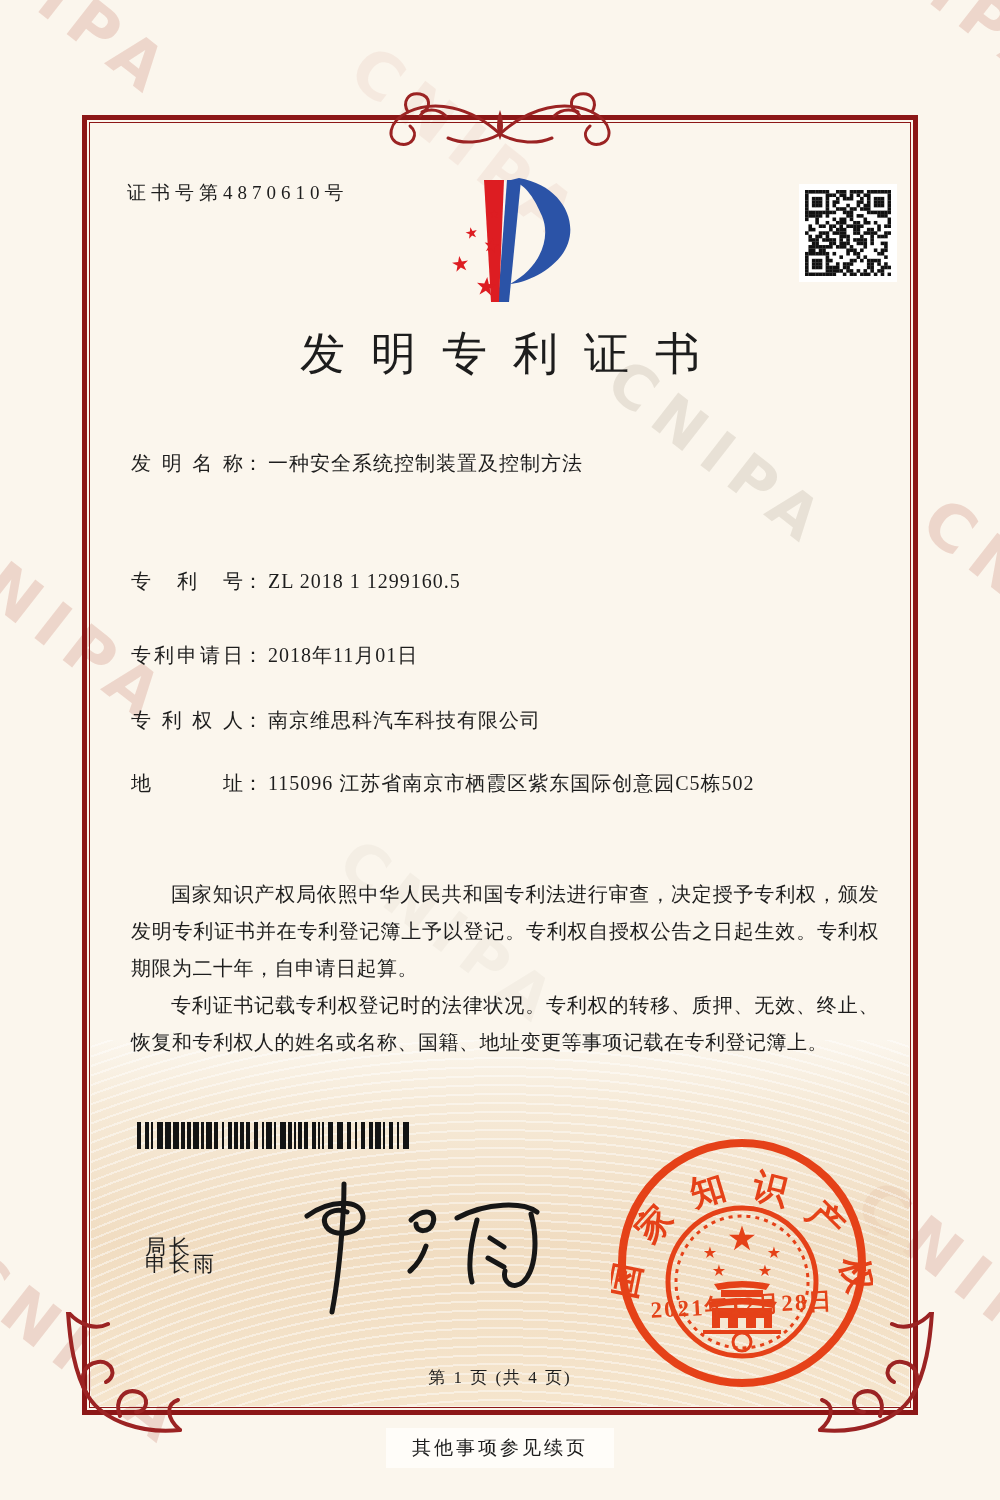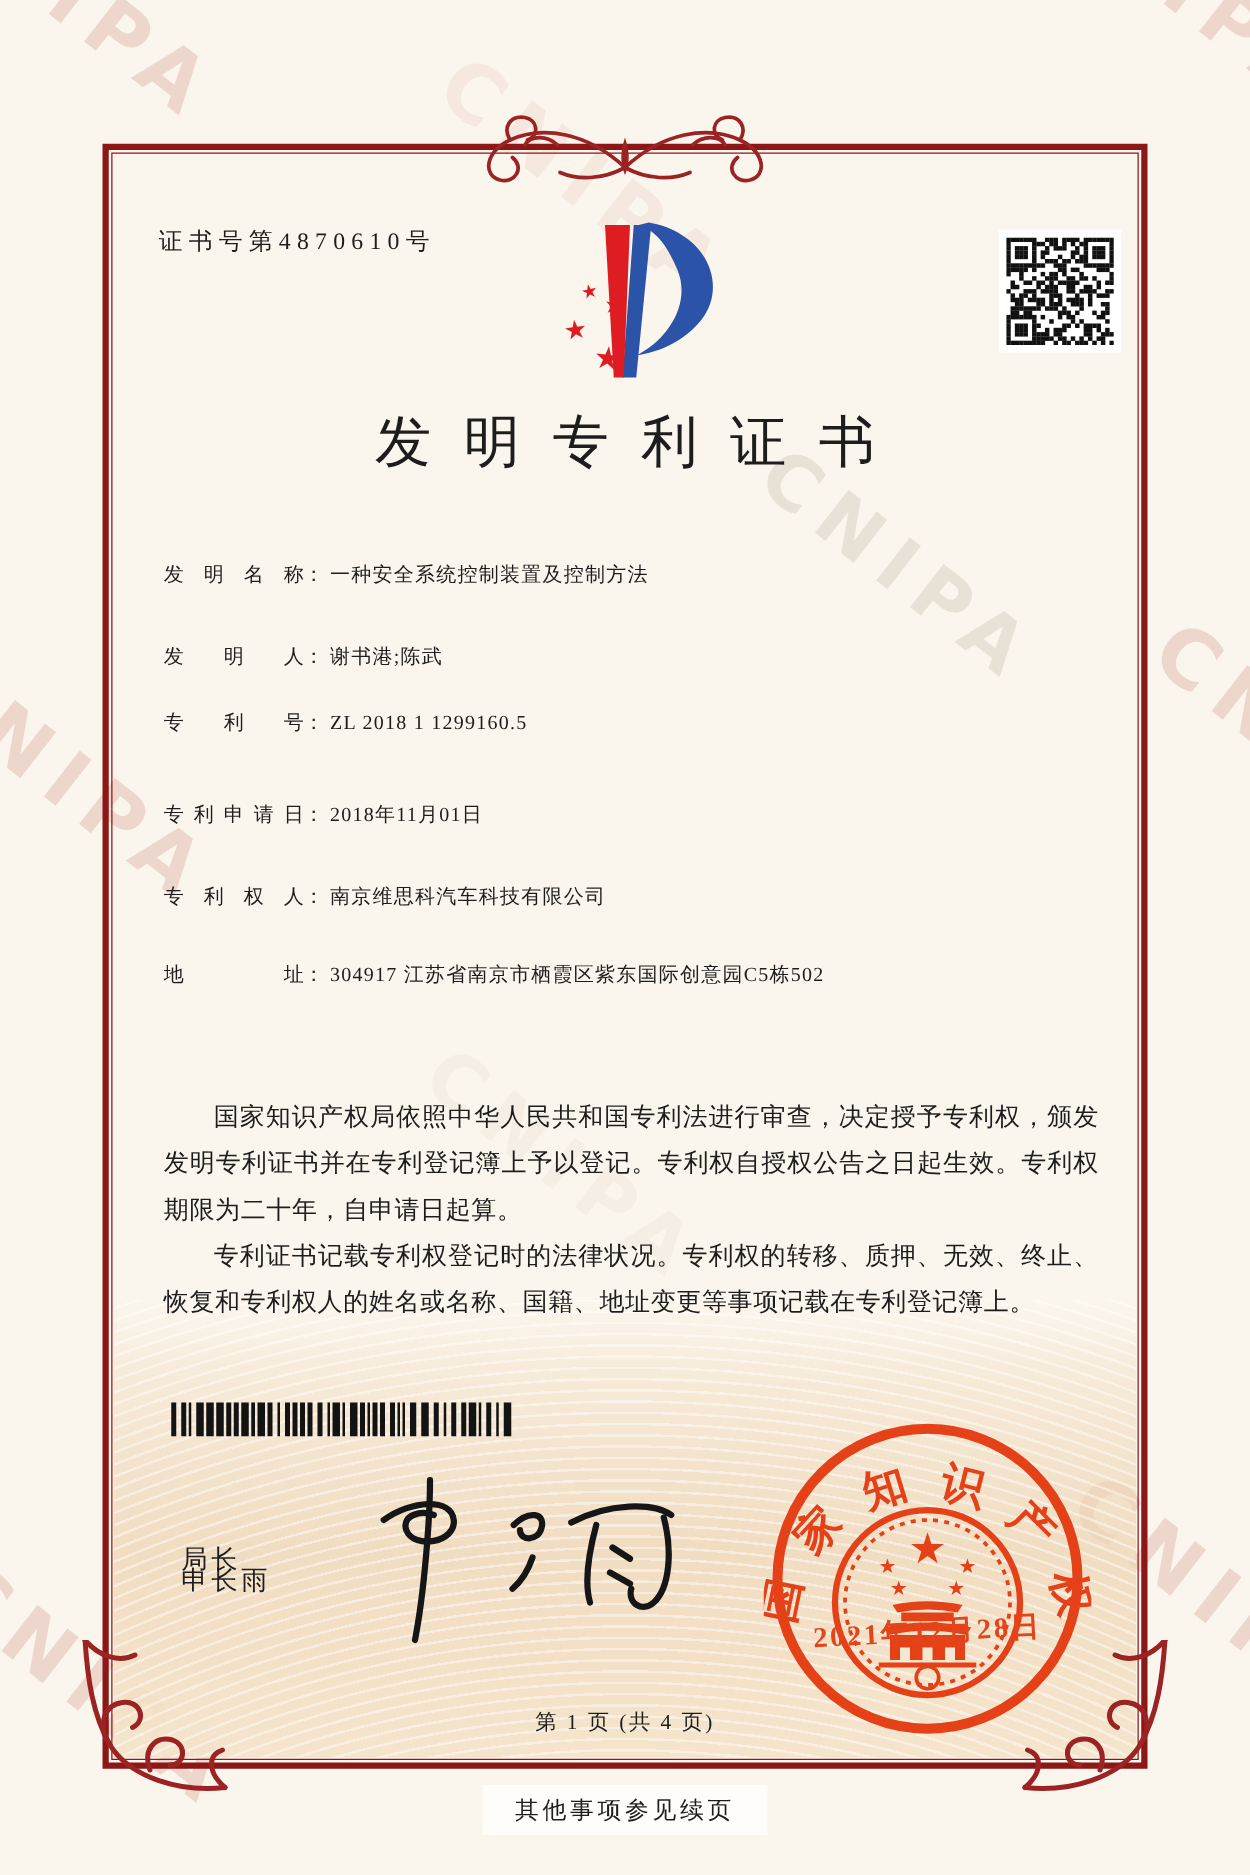--- a/index.html
+++ b/index.html
@@ -56,21 +56,21 @@
 
   
   .cert-no { left:40px; top:60px; font-size:19px; letter-spacing:5px; }
   .logo { left:338px; top:54px; width:160px; height:146px; }
   .logo .star { position:absolute; color:#dd1d22; line-height:1; font-family:"DejaVu Sans",sans-serif; }
   .qr { left:712px; top:64px; width:86px; height:86px; background:#fff; padding:6px; }
   .title { left:0; right:0; top:204px; text-align:center; font-size:45px;
            letter-spacing:26px; text-indent:26px; font-weight:400; }
 
   
-  .row { left:44px; font-size:16px; white-space:nowrap; }
+  .row { left:44px; font-size:20px; white-space:nowrap; }
   .row .lbl { display:inline-block; width:112px; text-align:justify; text-align-last:justify;
               -moz-text-align-last:justify; vertical-align:bottom; }
   .row .val { margin-left:5px; letter-spacing:1px; }
   .r1 { top:330px; } .r2 { top:395px; } .r3 { top:448px; } .r4 { top:522px; }
   .r5 { top:587px; } .r6 { top:650px; } .r7 { top:712px; }
   .pair1 { display:inline-block; width:386px; }
 
   
   .paras { left:44px; top:756px; width:748px; font-size:20px; line-height:37px; text-align:justify; }
   .paras p { margin:0; text-indent:2em; letter-spacing:.5px; }
@@ -469,34 +469,31 @@
             <rect x="68.80" y="82.56" width="3.59" height="3.59" fill="#111"></rect>
             <rect x="75.68" y="82.56" width="3.59" height="3.59" fill="#111"></rect>
             <rect x="82.56" y="82.56" width="3.59" height="3.59" fill="#111"></rect>
           </svg></div>
 
       <div class="title">发明专利证书</div>
 
       <div class="row r1">
         <span class="lbl">发明名称</span>：<span class="val">一种安全系统控制装置及控制方法</span>
       </div>
-      <div class="row r2">
-        <span class="lbl">发明人</span>：<span class="val">谢书港;陈武</span>
-      </div>
       <div class="row r3">
         <span class="lbl">专利号</span>：<span class="val">ZL 2018 1 1299160.5</span>
       </div>
       <div class="row r4">
         <span class="lbl">专利申请日</span>：<span class="val">2018年11月01日</span>
       </div>
       <div class="row r5">
         <span class="lbl">专利权人</span>：<span class="val">南京维思科汽车科技有限公司</span>
       </div>
       <div class="row r6">
-        <span class="lbl">地址</span>：<span class="val">304917 江苏省南京市栖霞区紫东国际创意园C5栋502</span>
+        <span class="lbl">地址</span>：<span class="val">115096 江苏省南京市栖霞区紫东国际创意园C5栋502</span>
       </div>
 
       <div class="paras">
         <p>国家知识产权局依照中华人民共和国专利法进行审查，决定授予专利权，颁发发明专利证书并在专利登记簿上予以登记。专利权自授权公告之日起生效。专利权期限为二十年，自申请日起算。</p>
         <p>专利证书记载专利权登记时的法律状况。专利权的转移、质押、无效、终止、恢复和专利权人的姓名或名称、国籍、地址变更等事项记载在专利登记簿上。</p>
       </div>
 
       <div class="barcode" id="barcode">
           <i style="width:4px;background:#131313;"></i>
           <i style="width:4px;"></i>

